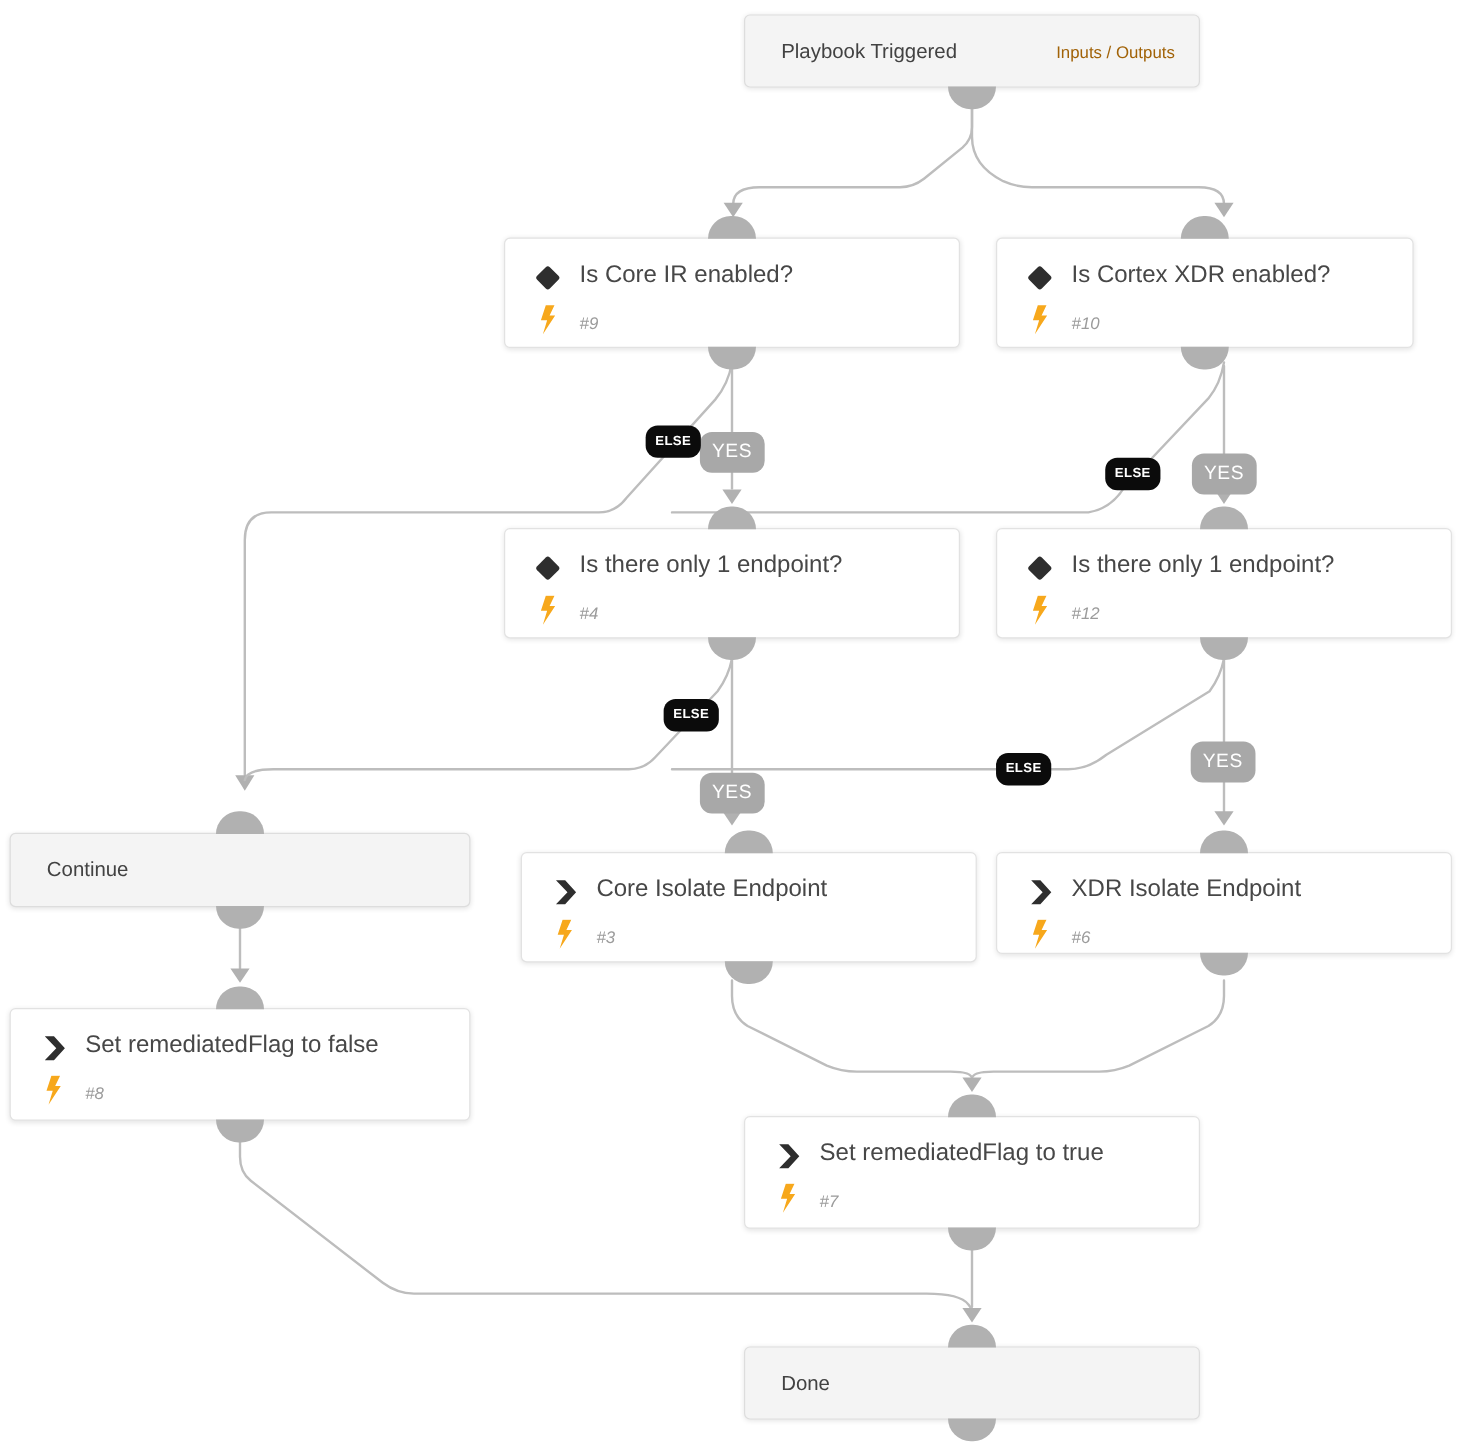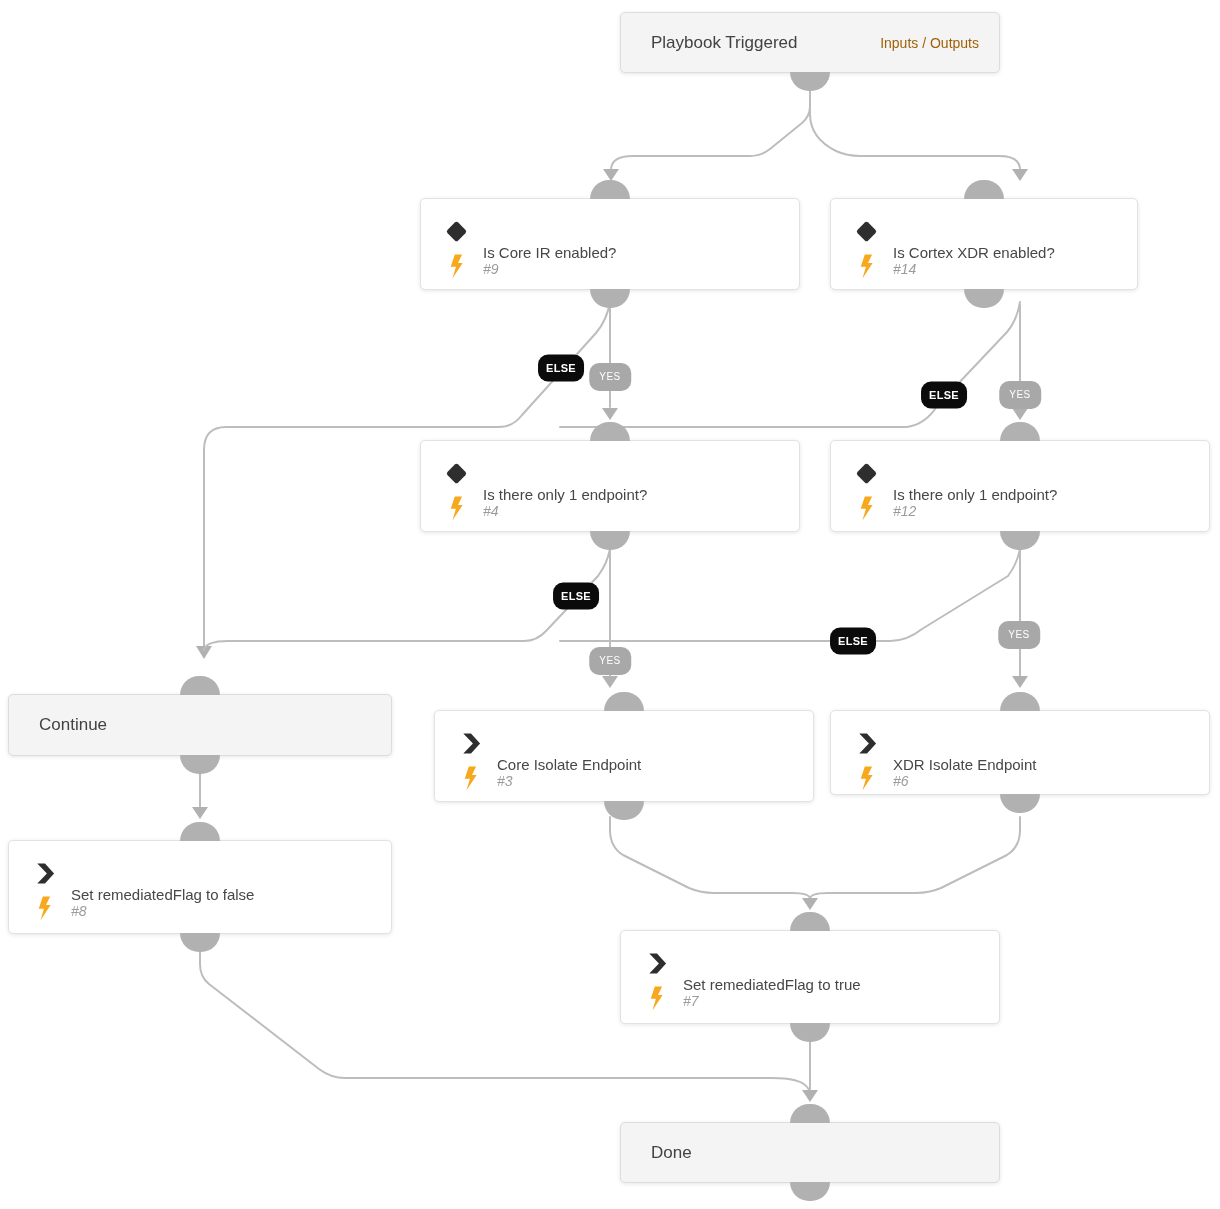--- a/index.html
+++ b/index.html
@@ -14,30 +14,30 @@
   .port{position:absolute;left:50%;transform:translateX(-50%);width:40px;height:19px;background:#b1b1b1;z-index:0;}
   .port.top{top:-19px;border-radius:20px 20px 0 0;}
   .port.bottom{bottom:-19px;border-radius:0 0 20px 20px;}
 
   .t-title{position:absolute;left:30px;top:50%;transform:translateY(-50%);font-size:17px;color:#424242;}
   .io-label{position:absolute;right:20px;top:50%;transform:translateY(-50%);font-size:14px;color:#a16207;cursor:pointer;}
 
   .n-icon{position:absolute;left:24px;top:21px;width:23px;height:23px;}
   .n-icon svg{width:100%;height:100%;display:block;}
   .icon-diamond rect,.icon-chevron path{fill:#2e2e2e;}
-  .n-title{position:absolute;left:62px;top:45px;font-size:15px;color:#474747;}
+  .n-title{position:absolute;left:62px;top:19px;font-size:20px;color:#474747;}
   .n-bolt{position:absolute;left:29px;top:55px;width:13px;height:25px;}
   .n-bolt svg{width:100%;height:100%;display:block;}
   .n-bolt path{fill:#f7a81c;}
   .n-num{position:absolute;left:62px;top:62px;font-size:14px;font-style:italic;color:#9b9b9b;}
 
   .elabel{position:absolute;transform:translate(-50%,-50%);color:#ffffff;border-radius:10px;
           line-height:1;white-space:nowrap;}
   .elabel.else{background:#0b0b0b;font-size:11px;font-weight:700;padding:8px 8px;z-index:4;letter-spacing:.3px;}
-  .elabel.yes{background:#a8a8a8;font-size:10px;font-weight:400;padding:9px 10px;z-index:3;letter-spacing:.5px;}
+  .elabel.yes{background:#a8a8a8;font-size:16px;font-weight:400;padding:9px 10px;z-index:3;letter-spacing:.5px;}
 </style>
 </head>
 <body>
 
 <div id="canvas">
   <svg id="edges" width="1220" height="1209" viewBox="0 0 1220 1209">
 
     <path class="ln" d="M810,86 L810,106 Q810,116 802,123 L770,149 Q761,156 750,156 L633,156 Q611,156 611,170"></path>
     <path class="ah" d="M603,169 L619,169 L611,181 Z"></path>
 
@@ -94,35 +94,35 @@
           </svg>
         </span>
         <div class="n-title">Is Core IR enabled?</div>
         <span class="n-bolt">
           <svg viewBox="0 0 14 26">
             <path d="M5.2 0 L13 0 L8.6 9.2 L13.6 9.2 L2.6 26 L6.4 13.4 L0.8 13.4 Z"></path>
           </svg>
         </span>
         <span class="n-num">#9</span>
       </div>
-      <div class="node condition" style="left: 830px; top: 198px; width: 308px; height: 92px;">
+      <div class="node condition" style="left: 830px; top: 198px; width: 348px; height: 92px;">
         <span class="port top"></span>
         <span class="port bottom"></span>
         <span class="n-icon">
           <svg class="icon-diamond" viewBox="0 0 24 24">
             <rect x="4.2" y="4.2" width="15.6" height="15.6" rx="2.5" transform="rotate(45 12 12)"></rect>
           </svg>
         </span>
         <div class="n-title">Is Cortex XDR enabled?</div>
         <span class="n-bolt">
           <svg viewBox="0 0 14 26">
             <path d="M5.2 0 L13 0 L8.6 9.2 L13.6 9.2 L2.6 26 L6.4 13.4 L0.8 13.4 Z"></path>
           </svg>
         </span>
-        <span class="n-num">#14</span>
+        <span class="n-num">#10</span>
       </div>
       <div class="node condition" style="left: 420px; top: 440px; width: 380px; height: 92px;">
         <span class="port top"></span>
         <span class="port bottom"></span>
         <span class="n-icon">
           <svg class="icon-diamond" viewBox="0 0 24 24">
             <rect x="4.2" y="4.2" width="15.6" height="15.6" rx="2.5" transform="rotate(45 12 12)"></rect>
           </svg>
         </span>
         <div class="n-title">Is there only 1 endpoint?</div>

